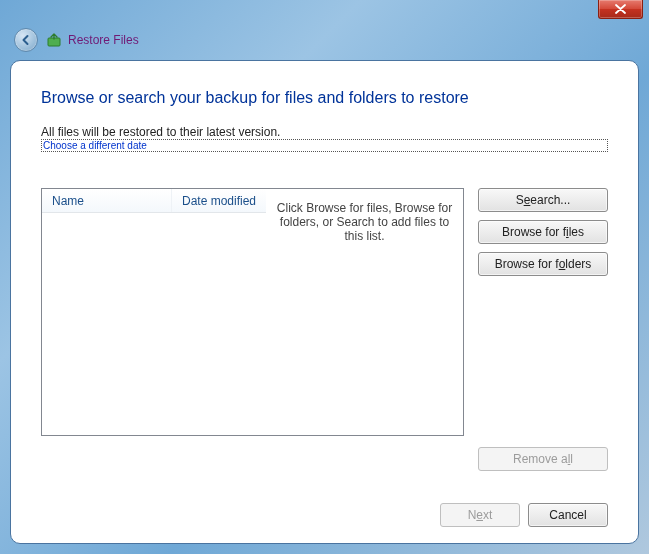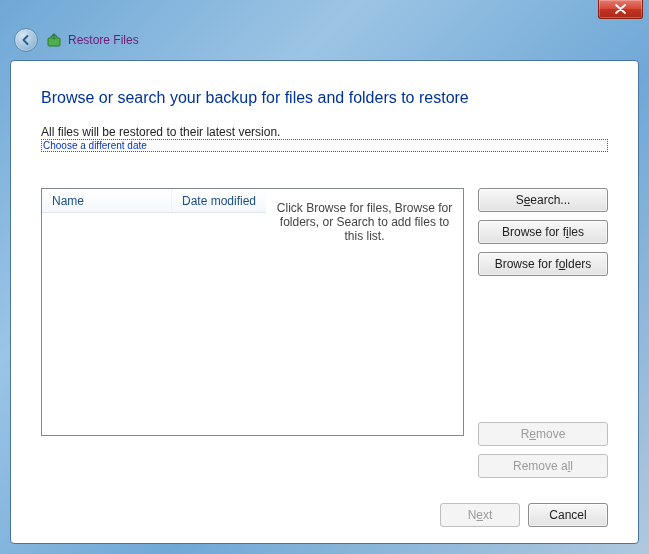--- a/index.html
+++ b/index.html
@@ -52,21 +52,21 @@
   .title-area { display:flex; align-items:center; gap:6px; color:#701a75;}
   .title-area .icon { width:16px; height:16px; }
   .content-panel {
     position: absolute;
     top: 60px;
     left: 10px;
     right: 10px;
     bottom: 10px;
     background: #fff;
     border: 1px solid #4a74a0;
-    border-radius: 4px;
+    border-radius: 10px;
     padding: 28px 30px 16px 30px;
     display:flex;
     flex-direction:column;
   }
   .heading {
     color: #003399;
     font-size: 16px;
     margin-bottom: 18px;
   }
   .subtext { color:#222; font-size:12px; }
@@ -124,21 +124,21 @@
     background: #f4f4f4;
     border-color: #bfbfbf;
     color: #9c9c9c;
     box-shadow:none;
   }
   .side-spacer { flex:1; }
   .footer {
     display:flex;
     justify-content:flex-end;
     gap:8px;
-    margin-top: 25px;
+    margin-top: 32px;
   }
   .footer .btn { width: 80px; }
   .u { text-decoration: underline; }
 </style>
 </head>
 <body>
 
 <div class="window-close">
   <svg width="11" height="10" viewBox="0 0 11 10">
       <path d="M1 1 L10 9 M10 1 L1 9" stroke="#fff" stroke-width="1.8" stroke-linecap="round"></path>
@@ -172,21 +172,20 @@
         <div class="col date">Date modified</div>
       </div>
       <div class="list-body">Click Browse for files, Browse for folders, or Search to add files to this list.</div>
     </div>
 
     <div class="side-buttons">
       <button class="btn"><span>S</span><span class="u">e</span><span>earch...</span></button>
       <button class="btn"><span>Browse for f</span><span class="u">i</span><span>les</span></button>
       <button class="btn"><span>Browse for f</span><span class="u">o</span><span>lders</span></button>
       <div class="side-spacer"></div>
-      <button class="btn" disabled=""><span>R</span><span class="u">e</span><span>move</span></button>
       <button class="btn" disabled=""><span>Remove a</span><span class="u">l</span><span>l</span></button>
     </div>
   </div>
 
   <div class="footer">
     <button class="btn" disabled=""><span>N</span><span class="u">e</span><span>xt</span></button>
     <button class="btn">Cancel</button>
   </div>
 </div>
 

